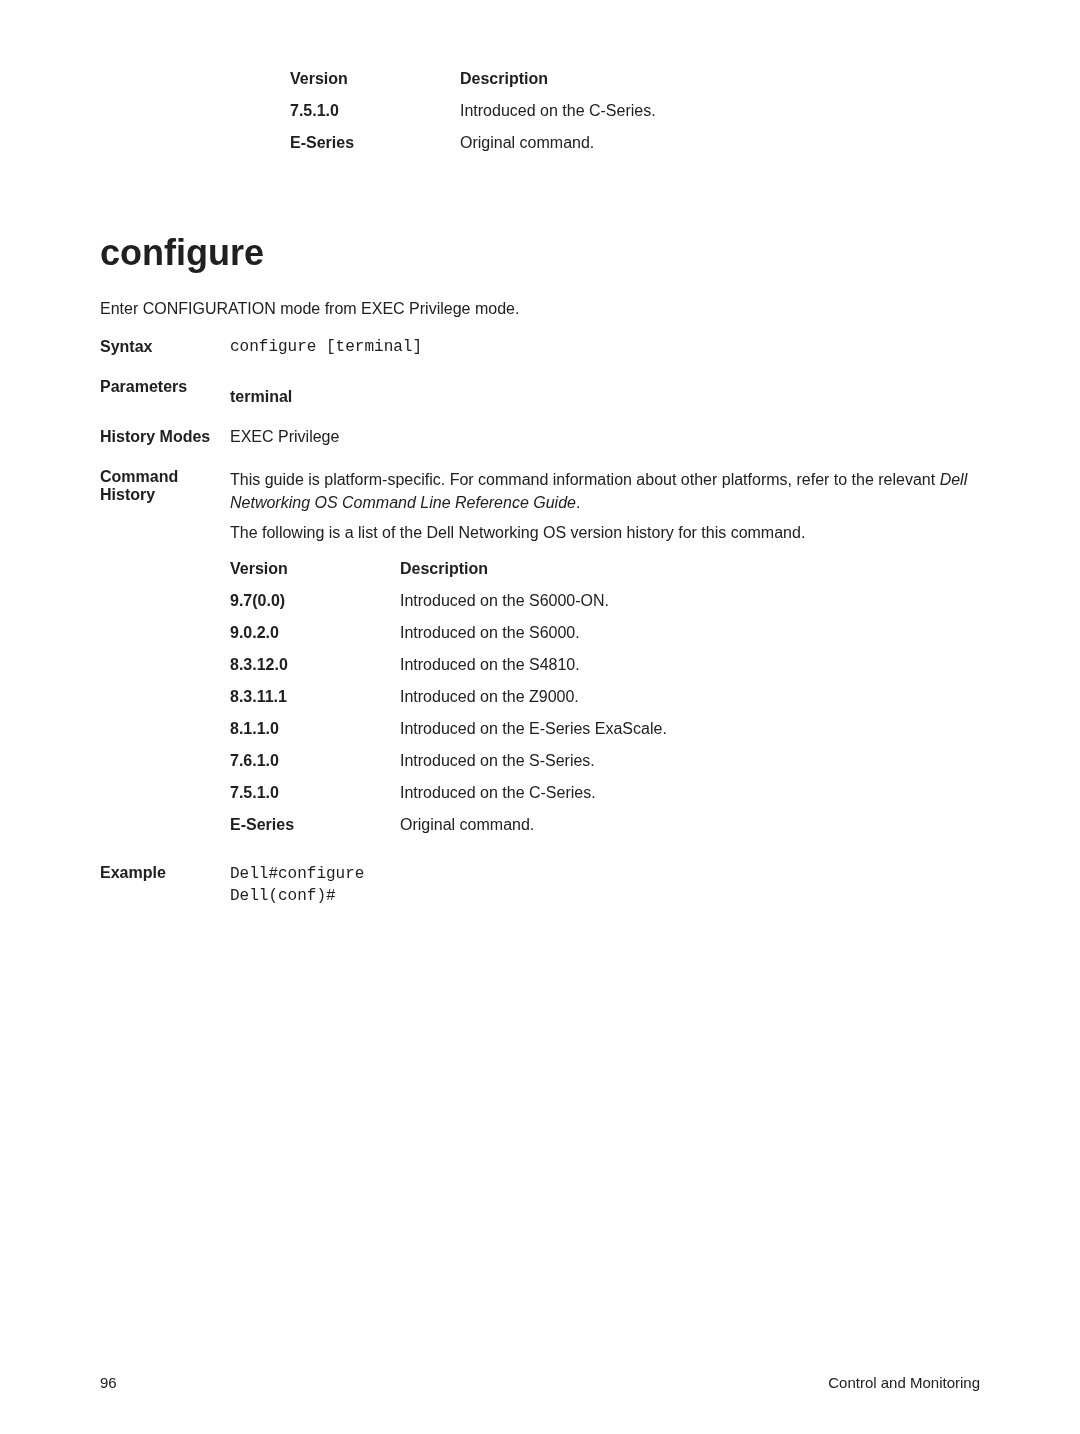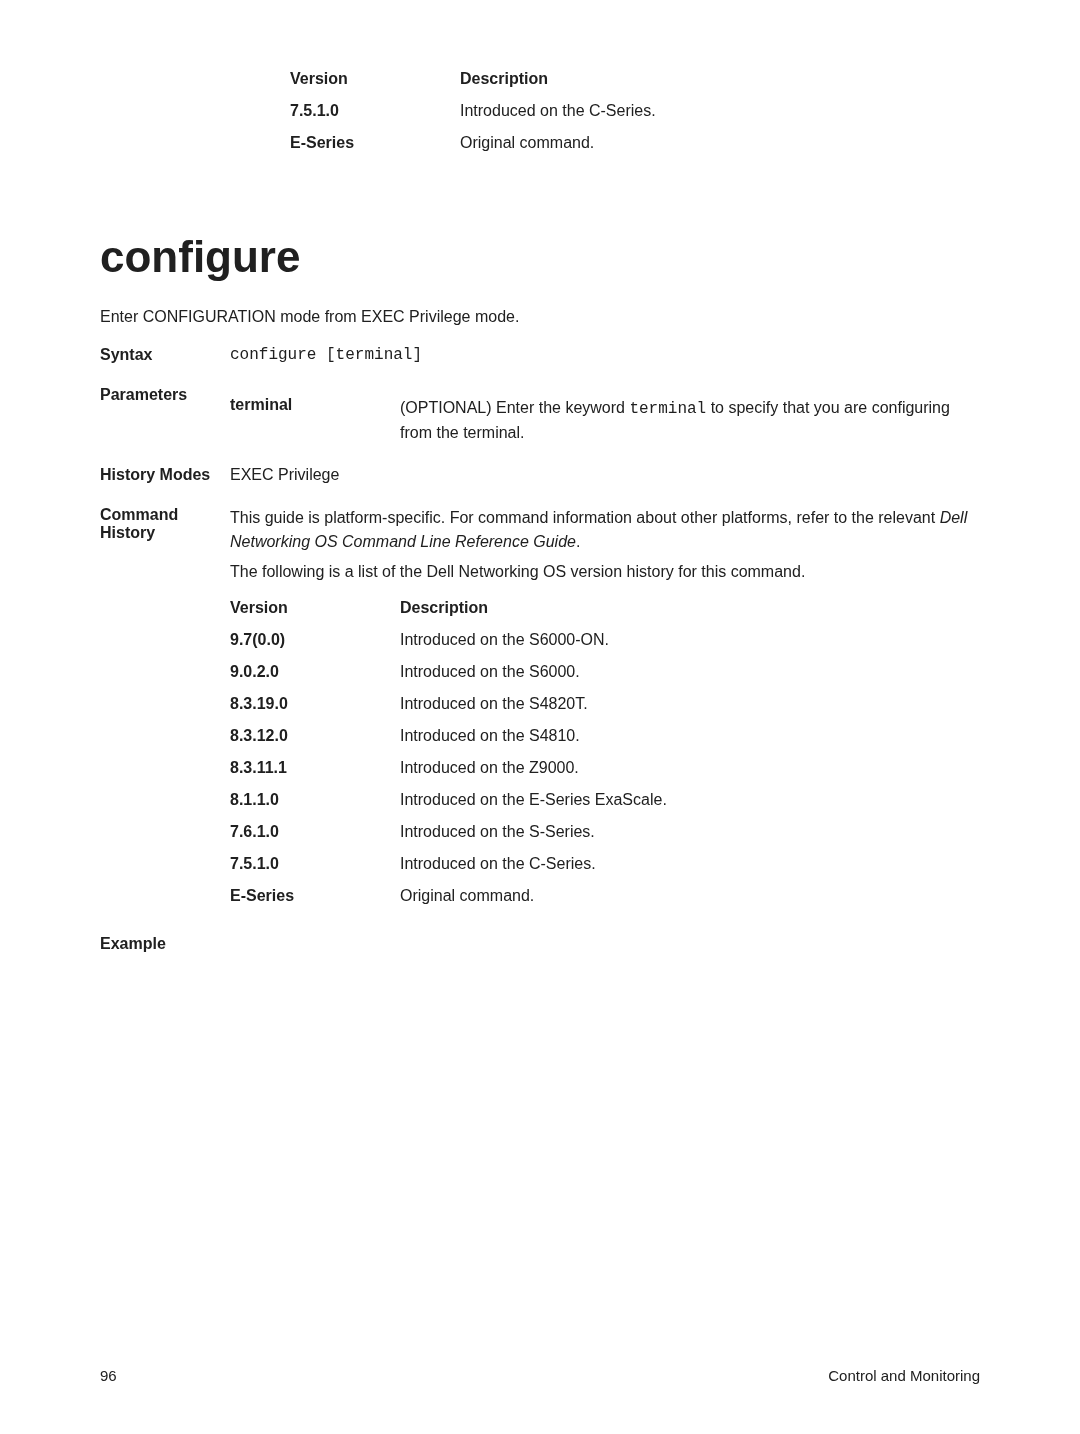--- a/index.html
+++ b/index.html
@@ -15,21 +15,21 @@
   .top-table {
     margin-left: 190px;
     margin-bottom: 80px;
   }
   .top-table .row { display: flex; margin-bottom: 14px; }
   .top-table .col1 { width: 170px; font-size: 16px; }
   .top-table .col2 { font-size: 16px; }
   .bold { font-weight: 700; }
 
   h1.section-title {
-    font-size: 44px;
+    font-size: 36px;
     font-weight: 700;
     margin-bottom: 20px;
   }
   .intro {
     font-size: 16px;
     margin-bottom: 20px;
     margin-top: 26px;
   }
   .def-row {
     display: flex;
@@ -55,21 +55,21 @@
   .history-table .col1 { width: 170px; font-size: 16px; }
   .history-table .col2 { font-size: 16px; }
   .example-block {
     font-family: "Courier New", monospace;
     font-size: 16px;
     line-height: 1.35;
     white-space: pre;
   }
   .footer {
     position: absolute;
-    bottom: 50px;
+    bottom: 43px;
     left: 100px;
     right: 100px;
     display: flex;
     justify-content: space-between;
     font-size: 15px;
   }
 </style>
 </head>
 <body>
 
@@ -94,21 +94,20 @@
 <div class="def-row">
   <div class="def-label">Syntax</div>
   <div class="def-content mono">configure [terminal]</div>
 </div>
 
 <div class="def-row">
   <div class="def-label">Parameters</div>
   <div class="def-content">
     <div class="params-row">
       <div class="pcol1">terminal</div>
-      <div class="pcol2"><span>(OPTIONAL) Enter the keyword </span><span class="mono">terminal</span><span> to specify that you are configuring from the terminal.</span></div>
     </div>
   </div>
 </div>
 
 <div class="def-row">
   <div class="def-label">History Modes</div>
   <div class="def-content">EXEC Privilege</div>
 </div>
 
 <div class="def-row" style="margin-bottom:0;">
@@ -122,24 +121,20 @@
         <div class="col1 bold">Version</div>
         <div class="col2 bold">Description</div>
       </div>
       <div class="row">
         <div class="col1 bold">9.7(0.0)</div>
         <div class="col2">Introduced on the S6000-ON.</div>
       </div>
       <div class="row">
         <div class="col1 bold">9.0.2.0</div>
         <div class="col2">Introduced on the S6000.</div>
-      </div>
-      <div class="row">
-        <div class="col1 bold">8.3.19.0</div>
-        <div class="col2">Introduced on the S4820T.</div>
       </div>
       <div class="row">
         <div class="col1 bold">8.3.12.0</div>
         <div class="col2">Introduced on the S4810.</div>
       </div>
       <div class="row">
         <div class="col1 bold">8.3.11.1</div>
         <div class="col2">Introduced on the Z9000.</div>
       </div>
       <div class="row">
@@ -157,18 +152,22 @@
       <div class="row">
         <div class="col1 bold">E-Series</div>
         <div class="col2">Original command.</div>
       </div>
     </div>
   </div>
 </div>
 
 <div class="def-row" style="margin-top:16px;">
   <div class="def-label">Example</div>
+  <div class="def-content">
+    <div class="example-block">Dell#configure
+Dell(conf)#</div>
+  </div>
 </div>
 
 <div class="footer">
   <span>96</span>
   <span>Control and Monitoring</span>
 </div>
 
 </body></html>

